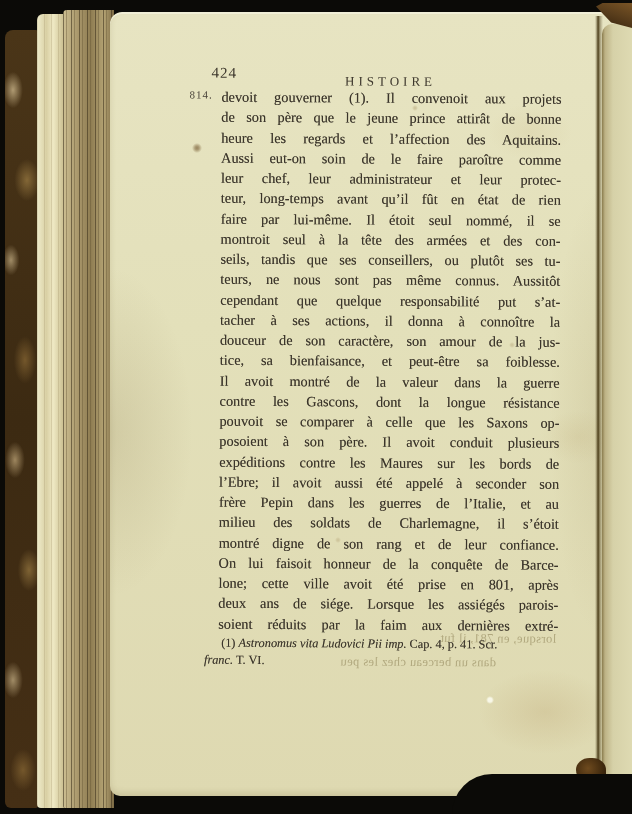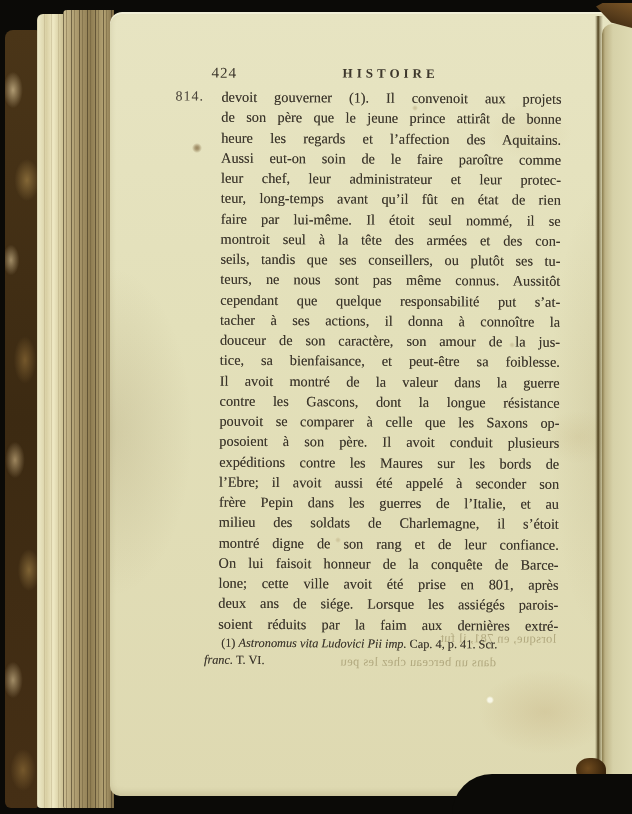--- a/index.html
+++ b/index.html
@@ -66,25 +66,25 @@
   .text-layer{
     position:absolute;inset:0;
     transform:rotate(.35deg);transform-origin:0 0;
     color:var(--ink);
   }
   .header-row{position:absolute;left:102px;top:50px;width:352px;height:18px;}
   .page-number{
     position:absolute;left:0;top:2px;font-size:15px;letter-spacing:1px;color:#3d372c;
   }
   .running-title{
-    position:absolute;left:179px;top:2px;transform:translateX(-50%);
-    font-size:13px;letter-spacing:4px;color:#3d372c;font-weight:bold;
+    position:absolute;left:179px;top:10px;transform:translateX(-50%);
+    font-size:13px;letter-spacing:4px;color:#3d372c;
   }
   .margin-note{
-    position:absolute;left:66px;top:76px;font-size:14px;letter-spacing:1px;color:#4a443a;
+    position:absolute;left:80px;top:76px;font-size:11px;letter-spacing:1px;color:#4a443a;
   }
   .body-text{
     position:absolute;left:112px;top:74px;width:340px;
     font-size:14.3px;line-height:20.25px;
     text-shadow:0 0 .5px rgba(58,52,42,.55);
   }
   .body-text .line{
     text-align:justify;text-align-last:justify;white-space:nowrap;overflow:visible;
   }
   .footnote{

